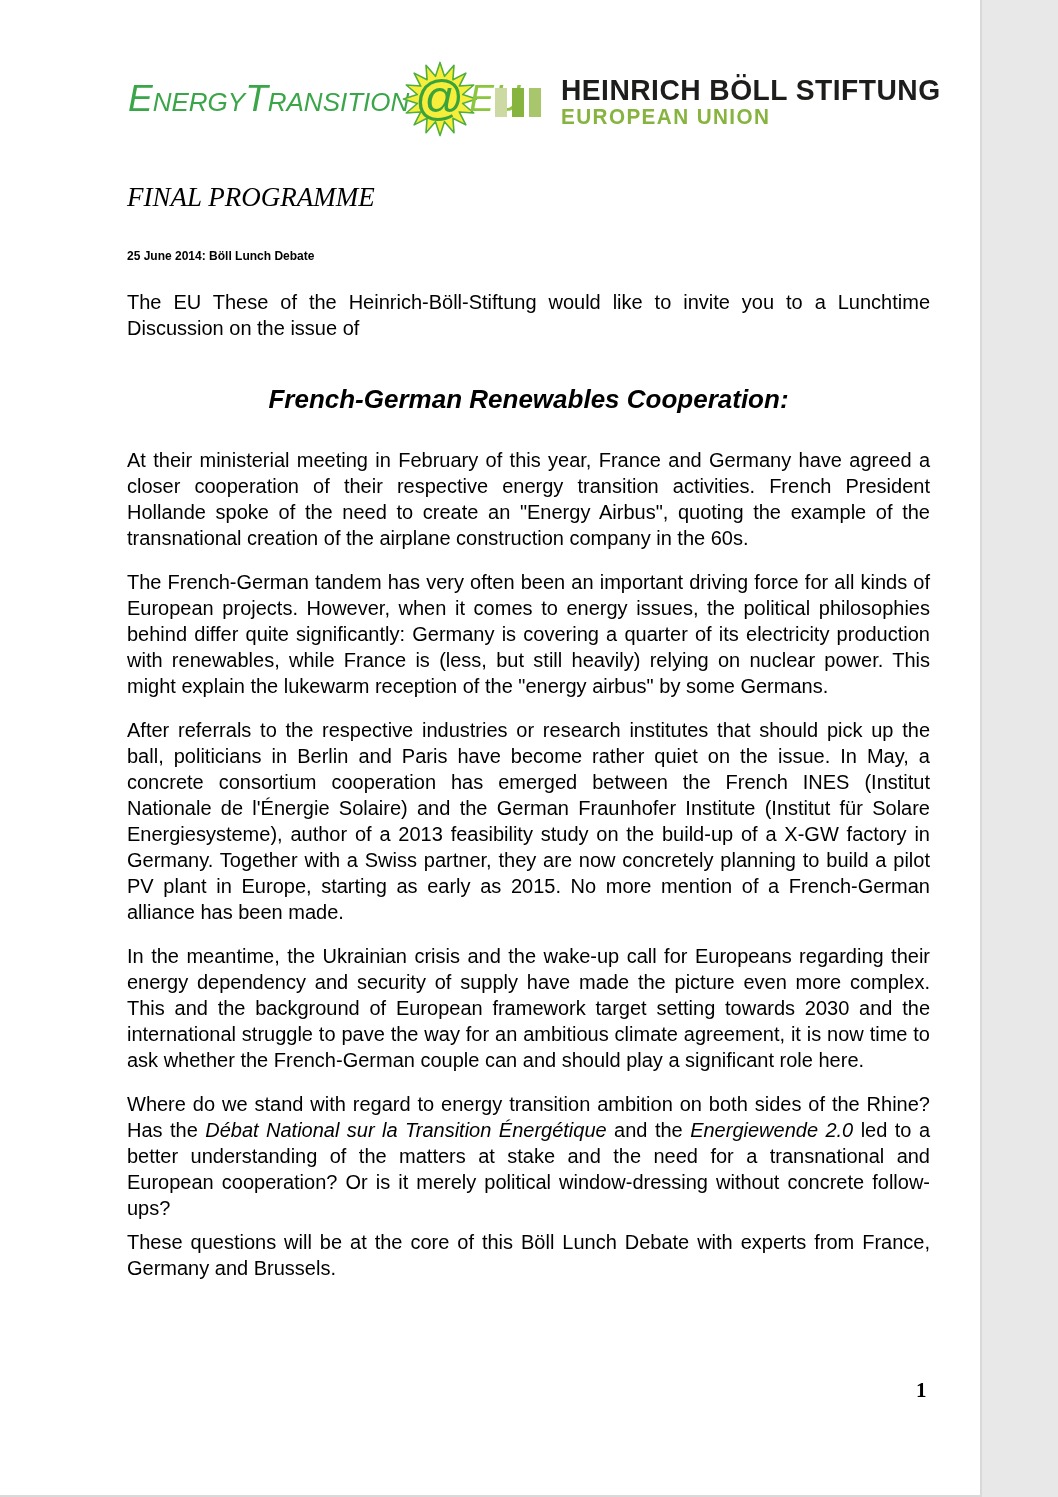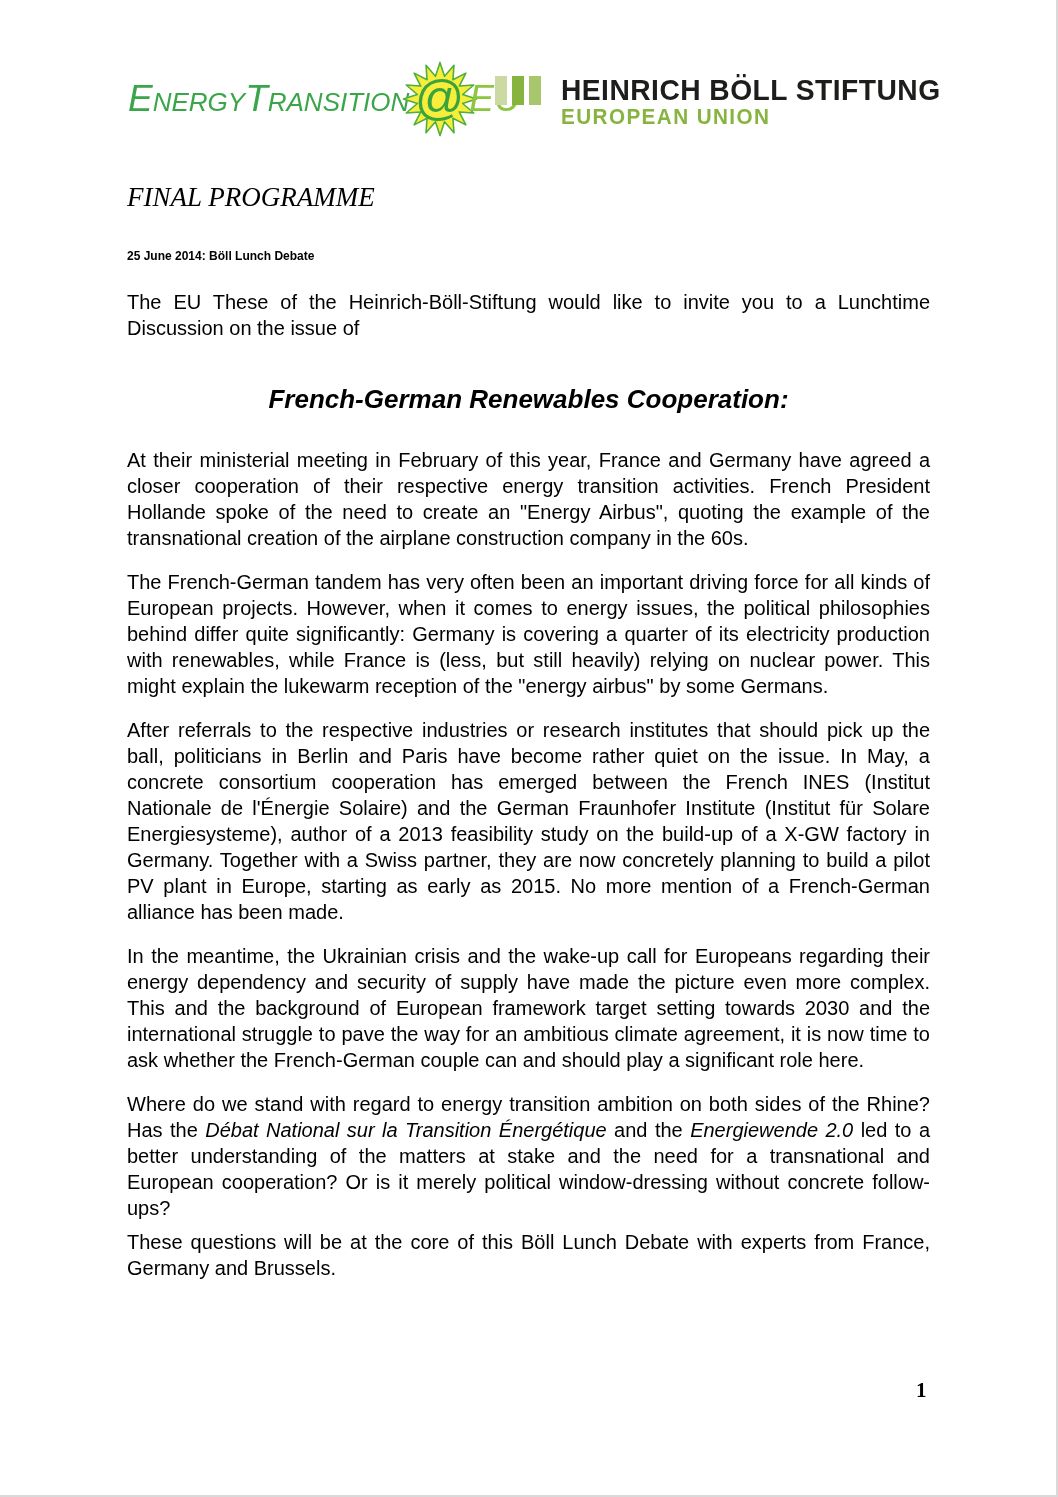--- a/index.html
+++ b/index.html
@@ -1,19 +1,19 @@
 <!DOCTYPE html>
 <html><head>
 <meta charset="utf-8">
 <style>
   * { margin: 0; padding: 0; box-sizing: border-box; }
   html, body { background: #e8e8e8; }
   .page {
     position: relative;
-    width: 1058px;
+    width: 982px;
     height: 1497px;
     background: #ffffff;
     font-family: "Liberation Sans", sans-serif;
     color: #000;
     overflow: hidden;
     border-right: 2px solid #d9d9d9;
     border-bottom: 2px solid #d9d9d9;
   }
 
   
@@ -45,21 +45,21 @@
     font-size: 37px;
     color: #8cc63f;
     line-height: 76px;
   }
 
   .logo-hbs {
     position: absolute;
     left: 495px;
     top: 74px;
     display: flex;
-    align-items: flex-start;
+    align-items: center;
   }
   .hbs-squares { display: flex; gap: 5px; margin-top: 2px; margin-right: 20px; }
   .hbs-square { width: 12px; height: 29px; display: inline-block; }
   .hbs-square.s1 { background: #ccd9a2; }
   .hbs-square.s2 { background: #87b33f; }
   .hbs-square.s3 { background: #a8c76c; }
   .hbs-text { display: flex; flex-direction: column; }
   .hbs-title {
     font-weight: bold;
     font-size: 30px;

